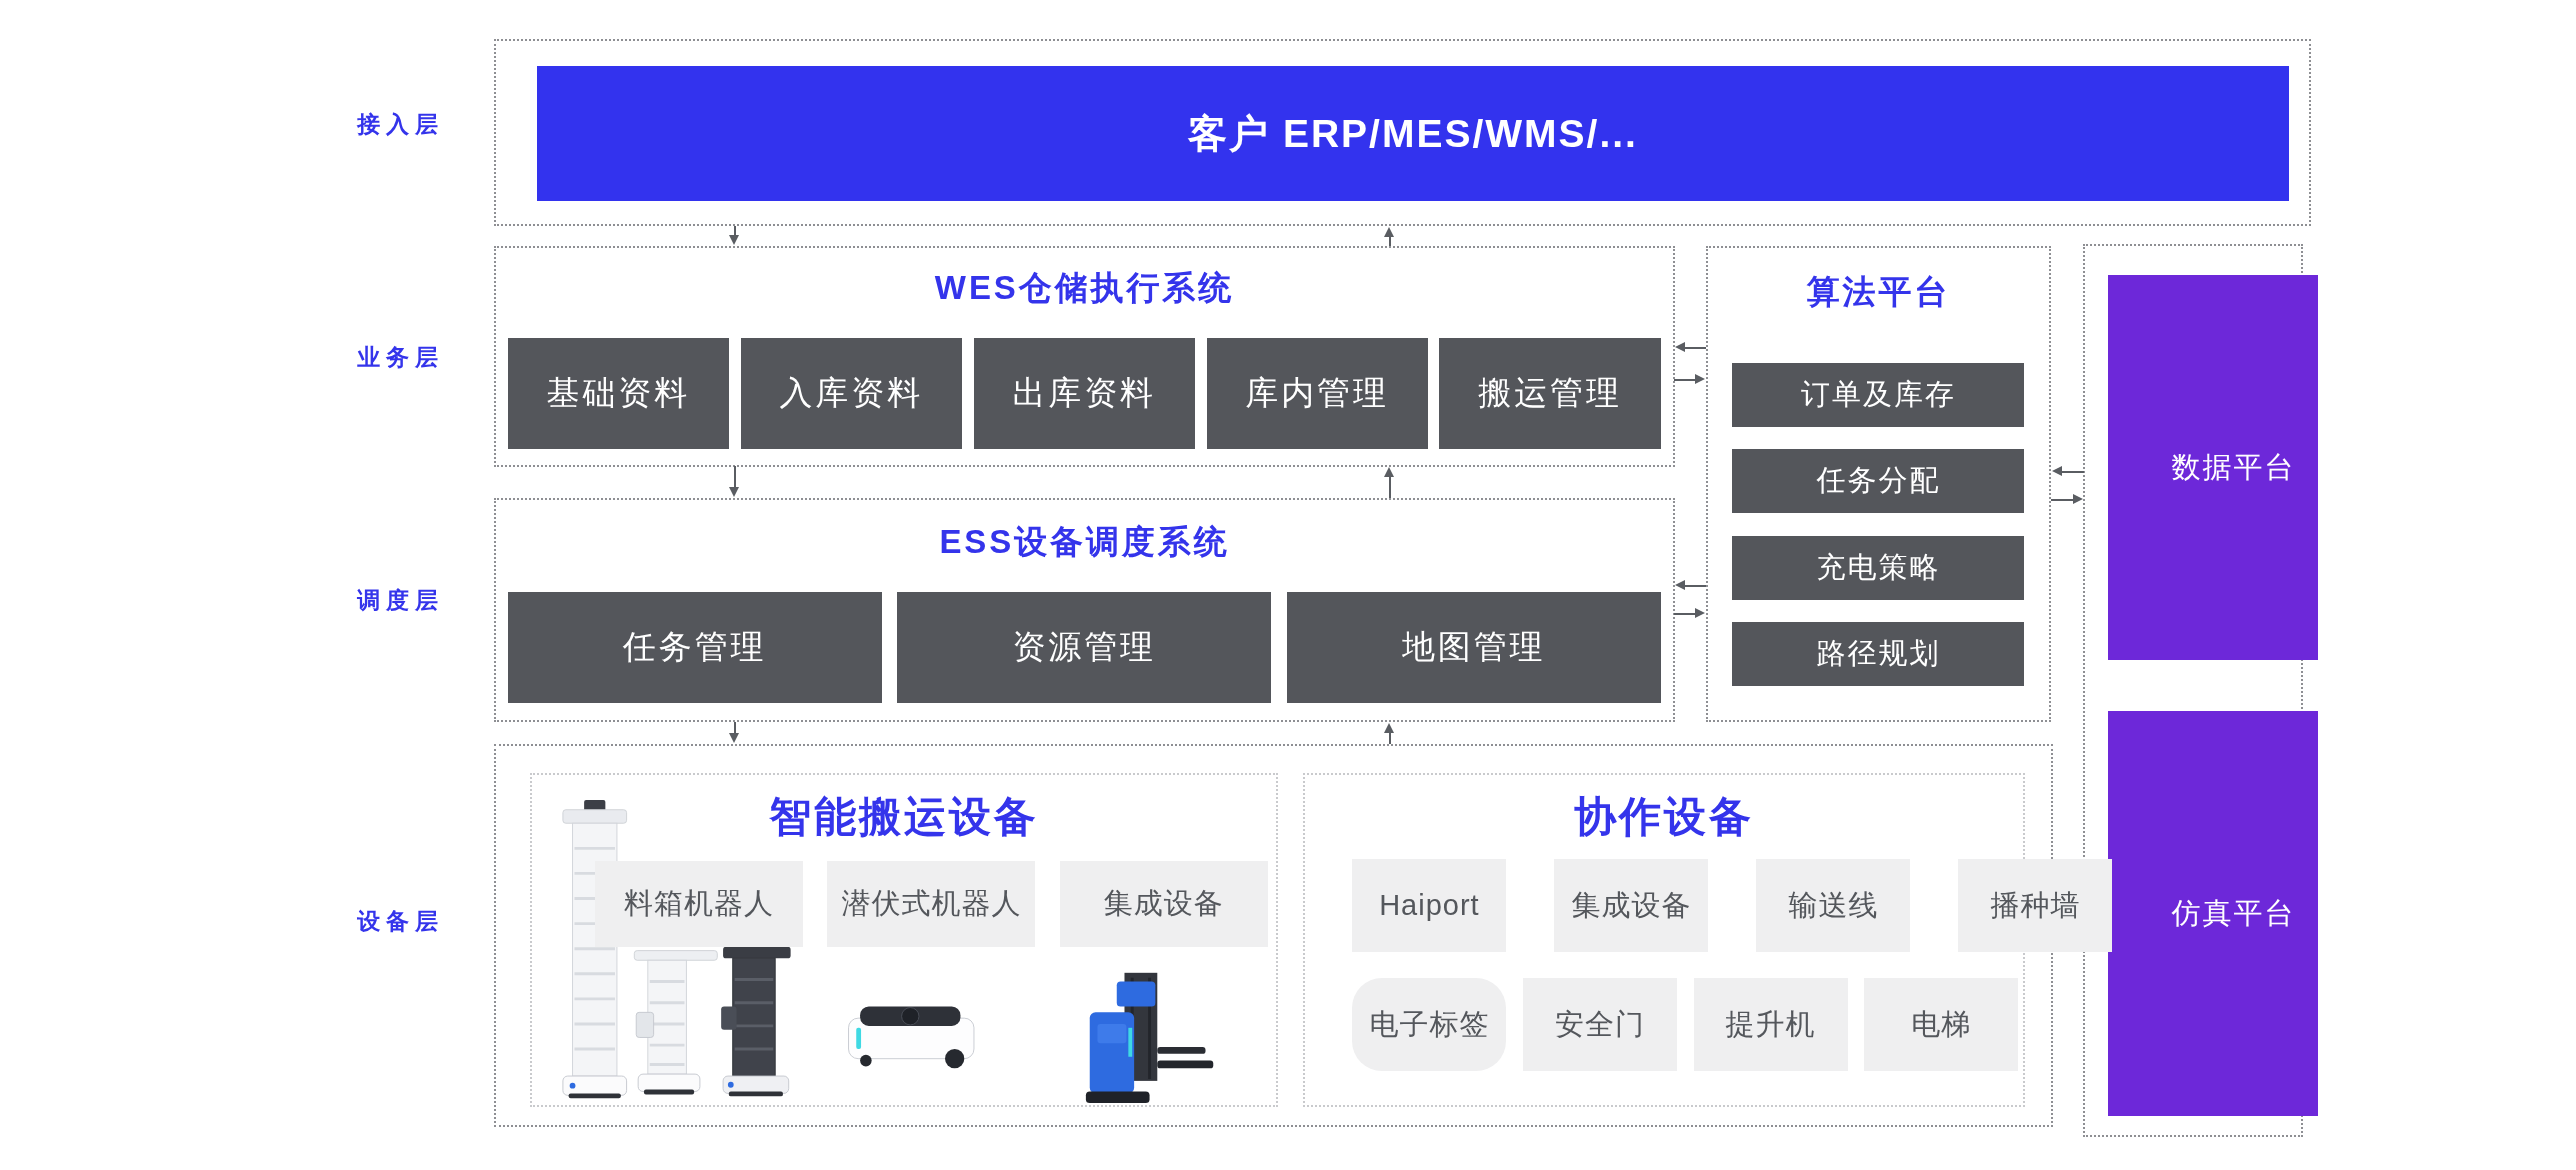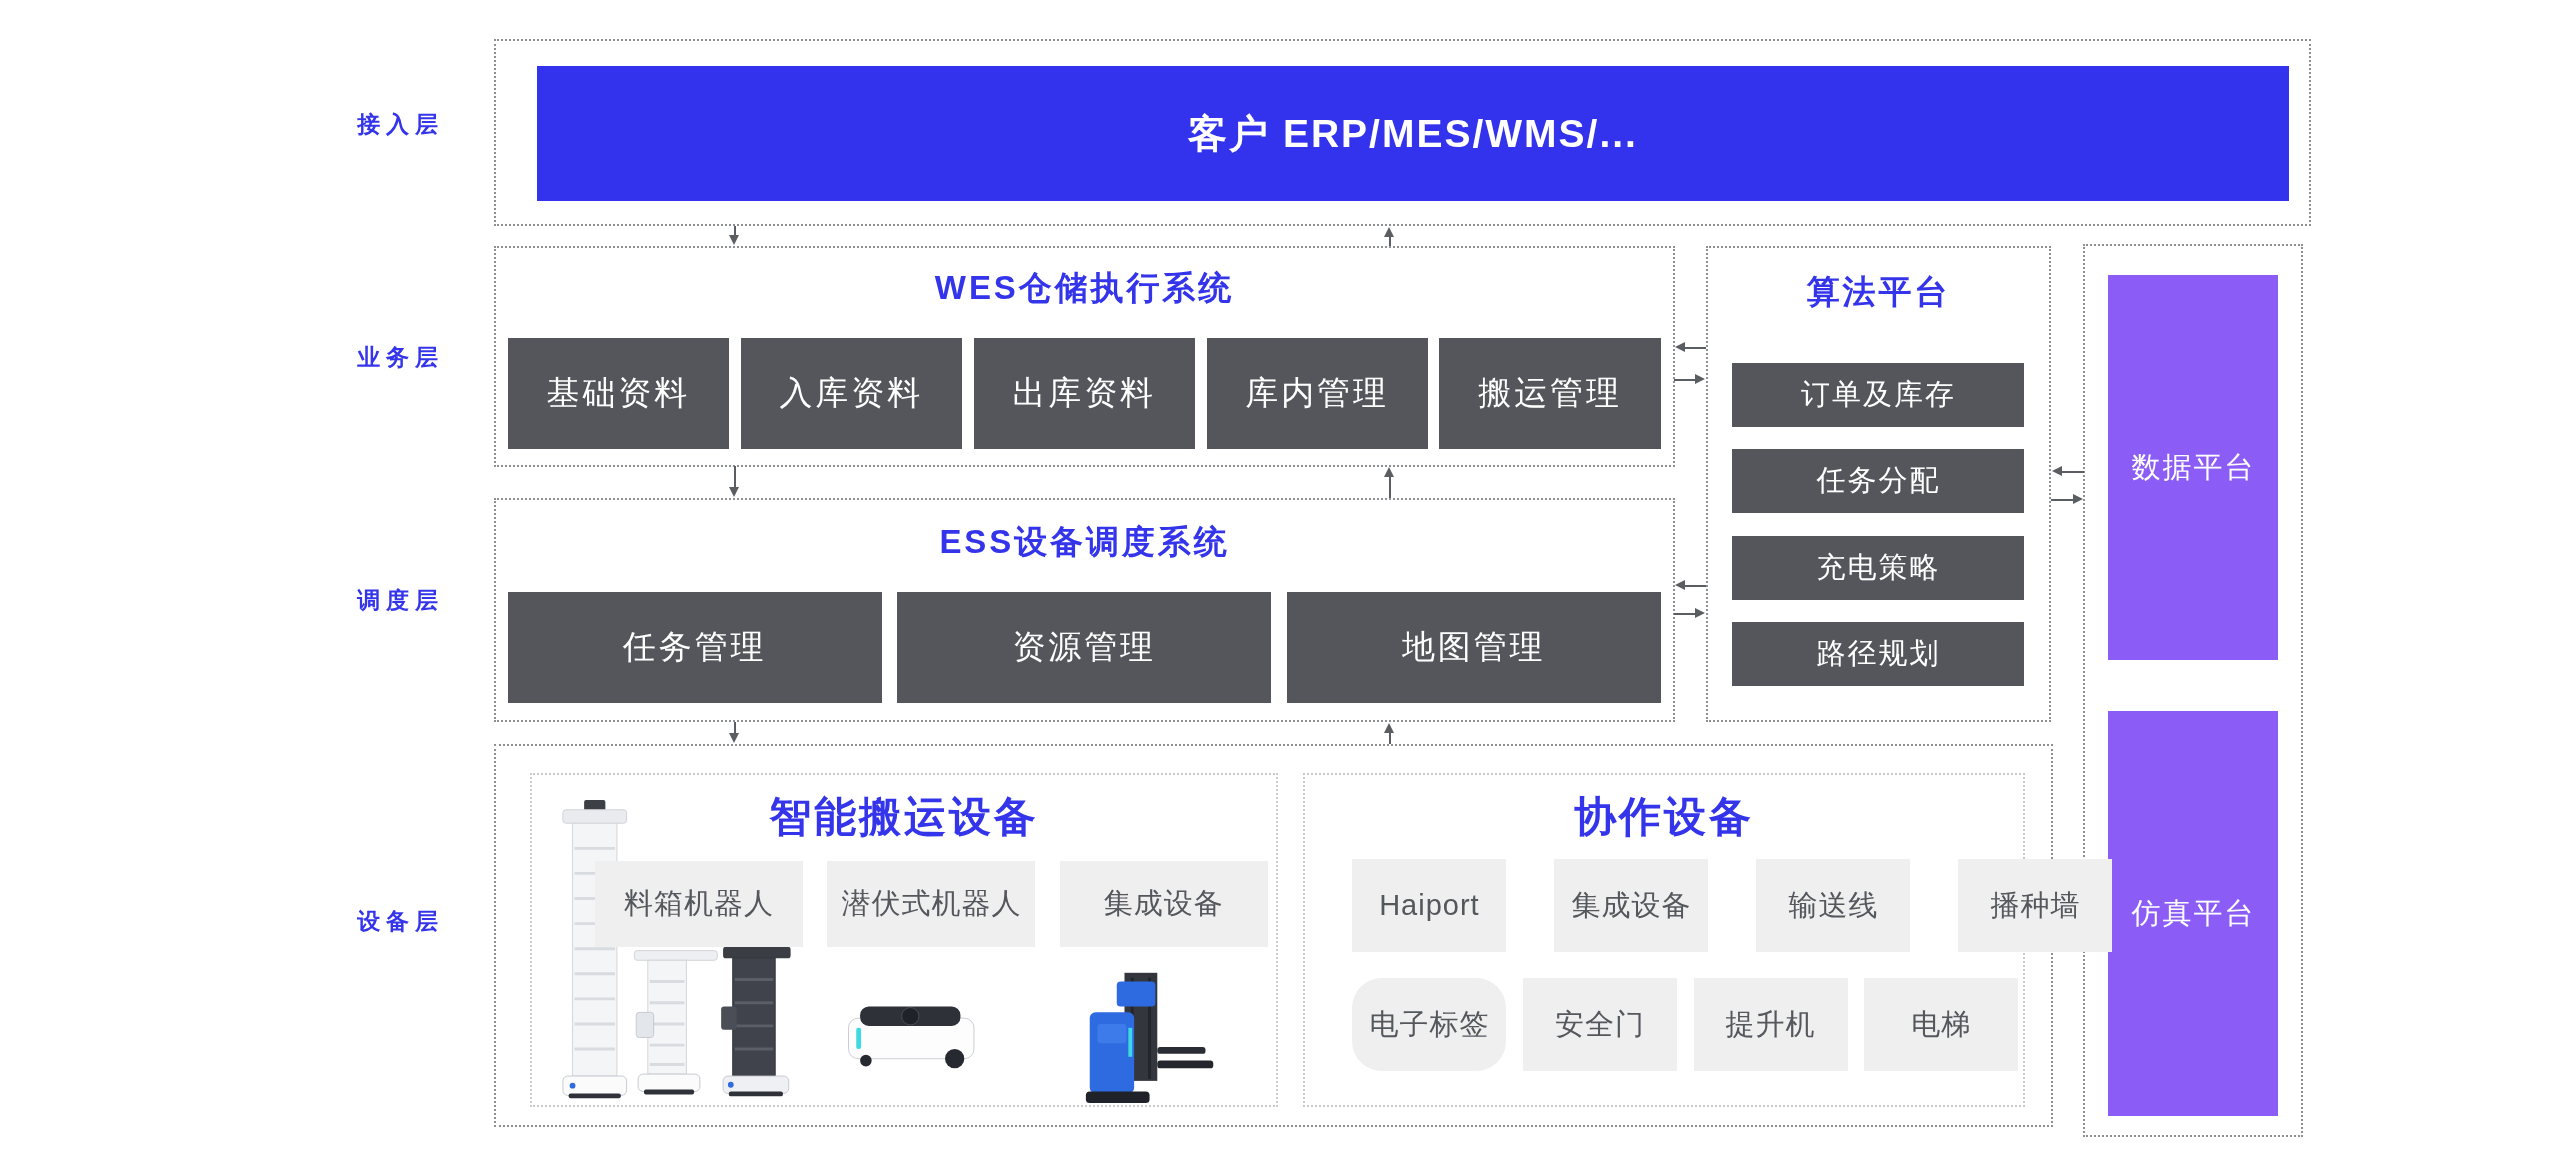--- a/index.html
+++ b/index.html
@@ -24,23 +24,23 @@
   }
   .box-title.small{font-size:42px;}
   .module-row{position:absolute;display:flex;}
   .module{
     background:#54565B;color:#ffffff;display:flex;align-items:center;justify-content:center;
     font-size:33px;font-weight:500;letter-spacing:2.9px;flex:1;
   }
   .algo-col{position:absolute;display:flex;flex-direction:column;gap:22.4px;}
   .algo-col .module{font-size:29px;flex:none;height:64px;letter-spacing:2px;}
   .platform-box{
-    position:absolute;background:#8b5cf6;color:#ffffff;
+    position:absolute;background:#6d28d9;color:#ffffff;
     display:flex;align-items:center;justify-content:center;
-    font-size:29px;letter-spacing:2px;
+    font-size:29px;letter-spacing:2px;padding-left:40px;
   }
   .chip{
     background:#EFEFF0;color:#54575C;display:flex;align-items:center;justify-content:center;
     font-size:29px;letter-spacing:1px;box-sizing:border-box;
   }
   .chip-row{position:absolute;display:flex;gap:16.6px;margin-left:24px;}
   
   .arrow-v{position:absolute;width:2px;background:#5A5D62;}
   .arrow-v.down::after{
     content:"";position:absolute;top:100%;left:-4.9px;

